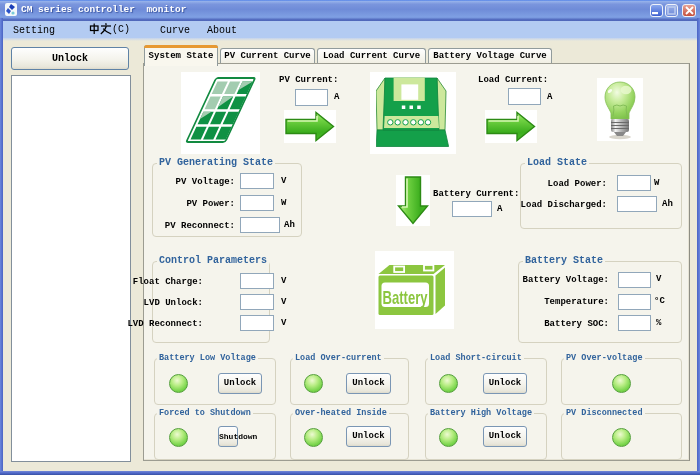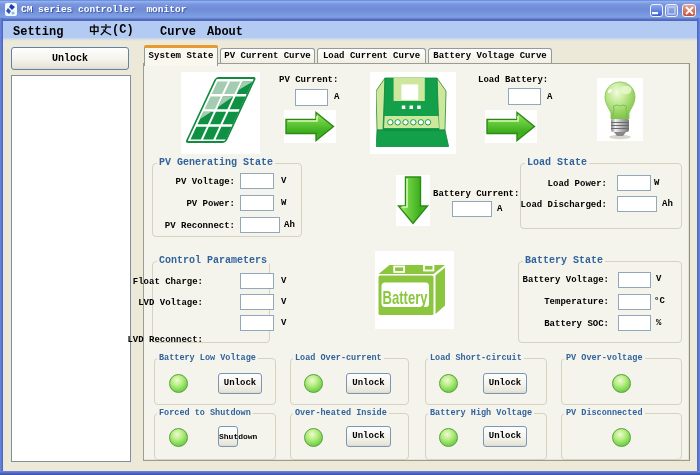--- a/index.html
+++ b/index.html
@@ -3,21 +3,21 @@
 *{margin:0;padding:0;box-sizing:border-box}
 html,body{width:700px;height:475px;overflow:hidden}
 body{position:relative;background:#ece9d8;font-family:"Liberation Mono",monospace;font-size:9px;font-weight:bold;color:#000}
 .abs{position:absolute}
 .titlebar{left:0;top:0;width:700px;height:21px;background:linear-gradient(#4a7ce8 0%,#96b2ea 6%,#7a95dd 20%,#6f8cd8 45%,#7fa0e4 82%,#546cc0 93%,#4f66b8 100%)}
 .title-text{left:21px;top:4px;color:#fff;font-size:9.5px;letter-spacing:0;text-shadow:1px 1px 1px #3a55a0;white-space:pre}
 .appicon{left:5px;top:3px;width:12px;height:13px;background:#f4f8fa;border-radius:2px}
 .capbtn{top:4px;width:13px;height:13px;border-radius:3px;border:1px solid #eef2fa;color:#fff;font-size:9px;line-height:11px;text-align:center}
 .menubar{left:0;top:21px;width:700px;height:17px;background:#b3cbf2}
 .menufade{left:3px;top:38px;width:694px;height:3px;background:linear-gradient(#c3d3ee,#ece9d8)}
-.menu{top:25px;font-size:12px;font-weight:bold}
+.menu{top:25px;font-size:10px;font-weight:normal}
 .bl{left:0;top:18px;width:3px;height:457px;background:linear-gradient(90deg,#6b87dd,#4a63c4)}
 .br{left:697px;top:18px;width:3px;height:457px;background:linear-gradient(90deg,#4a63c4,#6b87dd)}
 .bb{left:0;top:471px;width:700px;height:4px;background:linear-gradient(#7388d8,#4a63c4 60%,#39519f)}
 .btn{background:linear-gradient(#fefefe,#f4f3ec 55%,#e8e6da 90%,#dddacb);border:1px solid #7a96b4;border-radius:3px;text-align:center;font-weight:bold;font-size:9px;color:#000}
 .listbox{left:11px;top:75px;width:120px;height:387px;background:#fff;border:1px solid #828f9b}
 .tabpanel{left:143px;top:63px;width:547px;height:398px;background:#f5f4ec;border:1px solid #9c9c91;border-right-color:#8e8e84;box-shadow:inset -1px -1px 0 #e6e3d5}
 .tab{position:absolute;top:48px;height:16px;background:linear-gradient(#fefefe,#f0eee2);border:1px solid #919b9c;border-bottom:none;border-radius:3px 3px 0 0;text-align:center;font-size:9px;padding-top:2px;white-space:nowrap}
 .tabactive{left:144px;top:45px;width:74px;height:21px;background:#f9f7ee;border:1px solid #919b9c;border-bottom:none;border-radius:3px 3px 0 0;text-align:center;font-size:9px;padding-top:5px;z-index:3;white-space:nowrap}
 .tabactive:before{content:"";position:absolute;left:-1px;top:-1px;width:74px;height:3px;border-radius:3px 3px 0 0;background:#e79932}
 .whitebox{background:#fff}
@@ -188,21 +188,21 @@
   <rect x="19.2" y="15.5" width="9.9" height="5.5" stroke="#fff" stroke-width="1.8"></rect>
   <rect x="49" y="14" width="9.4" height="5.5" stroke="#fff" stroke-width="1.8"></rect>
  </g>
  <rect x="6.5" y="31.5" width="47.5" height="24.5" rx="3.5" fill="#fff"></rect>
  <text x="7.5" y="53" font-family="'Liberation Sans',sans-serif" font-size="19" fill="#8cc63f" textLength="45" lengthAdjust="spacingAndGlyphs">Battery</text>
 </svg>
 
 <div class="lbl" style="left:279px;top:75px">PV Current:</div>
 <div class="inp" style="left:295px;top:89px;width:33px;height:17px"></div>
 <div class="unit" style="left:334px;top:92px">A</div>
-<div class="lbl" style="left:478px;top:75px">Load Battery:</div>
+<div class="lbl" style="left:478px;top:75px">Load Current:</div>
 <div class="inp" style="left:508px;top:88px;width:33px;height:17px"></div>
 <div class="unit" style="left:547px;top:92px">A</div>
 <div class="lbl" style="left:433px;top:189px">Battery Current:</div>
 <div class="inp" style="left:452px;top:201px;width:40px;height:16px"></div>
 <div class="unit" style="left:497px;top:204px">A</div>
 
 <div class="abs group" style="left:152px;top:163px;width:150px;height:74px">
  <div class="gtitle">PV Generating State</div>
  <div class="lbl" style="right:66px;top:13px">PV Voltage:</div>
  <div class="inp" style="left:87px;top:9px;width:34px;height:16px"></div>
@@ -223,24 +223,24 @@
  <div class="lbl" style="right:74px;top:36px">Load Discharged:</div>
  <div class="inp" style="left:96px;top:32px;width:40px;height:16px"></div>
  <div class="unit" style="left:141px;top:35px">Ah</div>
 </div>
 
 <div class="abs group" style="left:152px;top:261px;width:118px;height:82px">
  <div class="gtitle">Control Parameters</div>
  <div class="lbl" style="right:66px;top:15px">Float Charge:</div>
  <div class="inp" style="left:87px;top:11px;width:34px;height:16px"></div>
  <div class="unit" style="left:128px;top:14px">V</div>
- <div class="lbl" style="right:66px;top:36px">LVD Voltage:</div>
+ <div class="lbl" style="right:66px;top:36px">LVD Unlock:</div>
  <div class="inp" style="left:87px;top:32px;width:34px;height:16px"></div>
  <div class="unit" style="left:128px;top:35px">V</div>
- <div class="lbl" style="right:66px;top:73px">LVD Reconnect:</div>
+ <div class="lbl" style="right:66px;top:57px">LVD Reconnect:</div>
  <div class="inp" style="left:87px;top:53px;width:34px;height:16px"></div>
  <div class="unit" style="left:128px;top:56px">V</div>
 </div>
 
 <div class="abs group" style="left:518px;top:261px;width:164px;height:82px">
  <div class="gtitle">Battery State</div>
  <div class="lbl" style="right:72px;top:13px">Battery Voltage:</div>
  <div class="inp" style="left:99px;top:10px;width:33px;height:16px"></div>
  <div class="unit" style="left:137px;top:12px">V</div>
  <div class="lbl" style="right:72px;top:35px">Temperature:</div>

